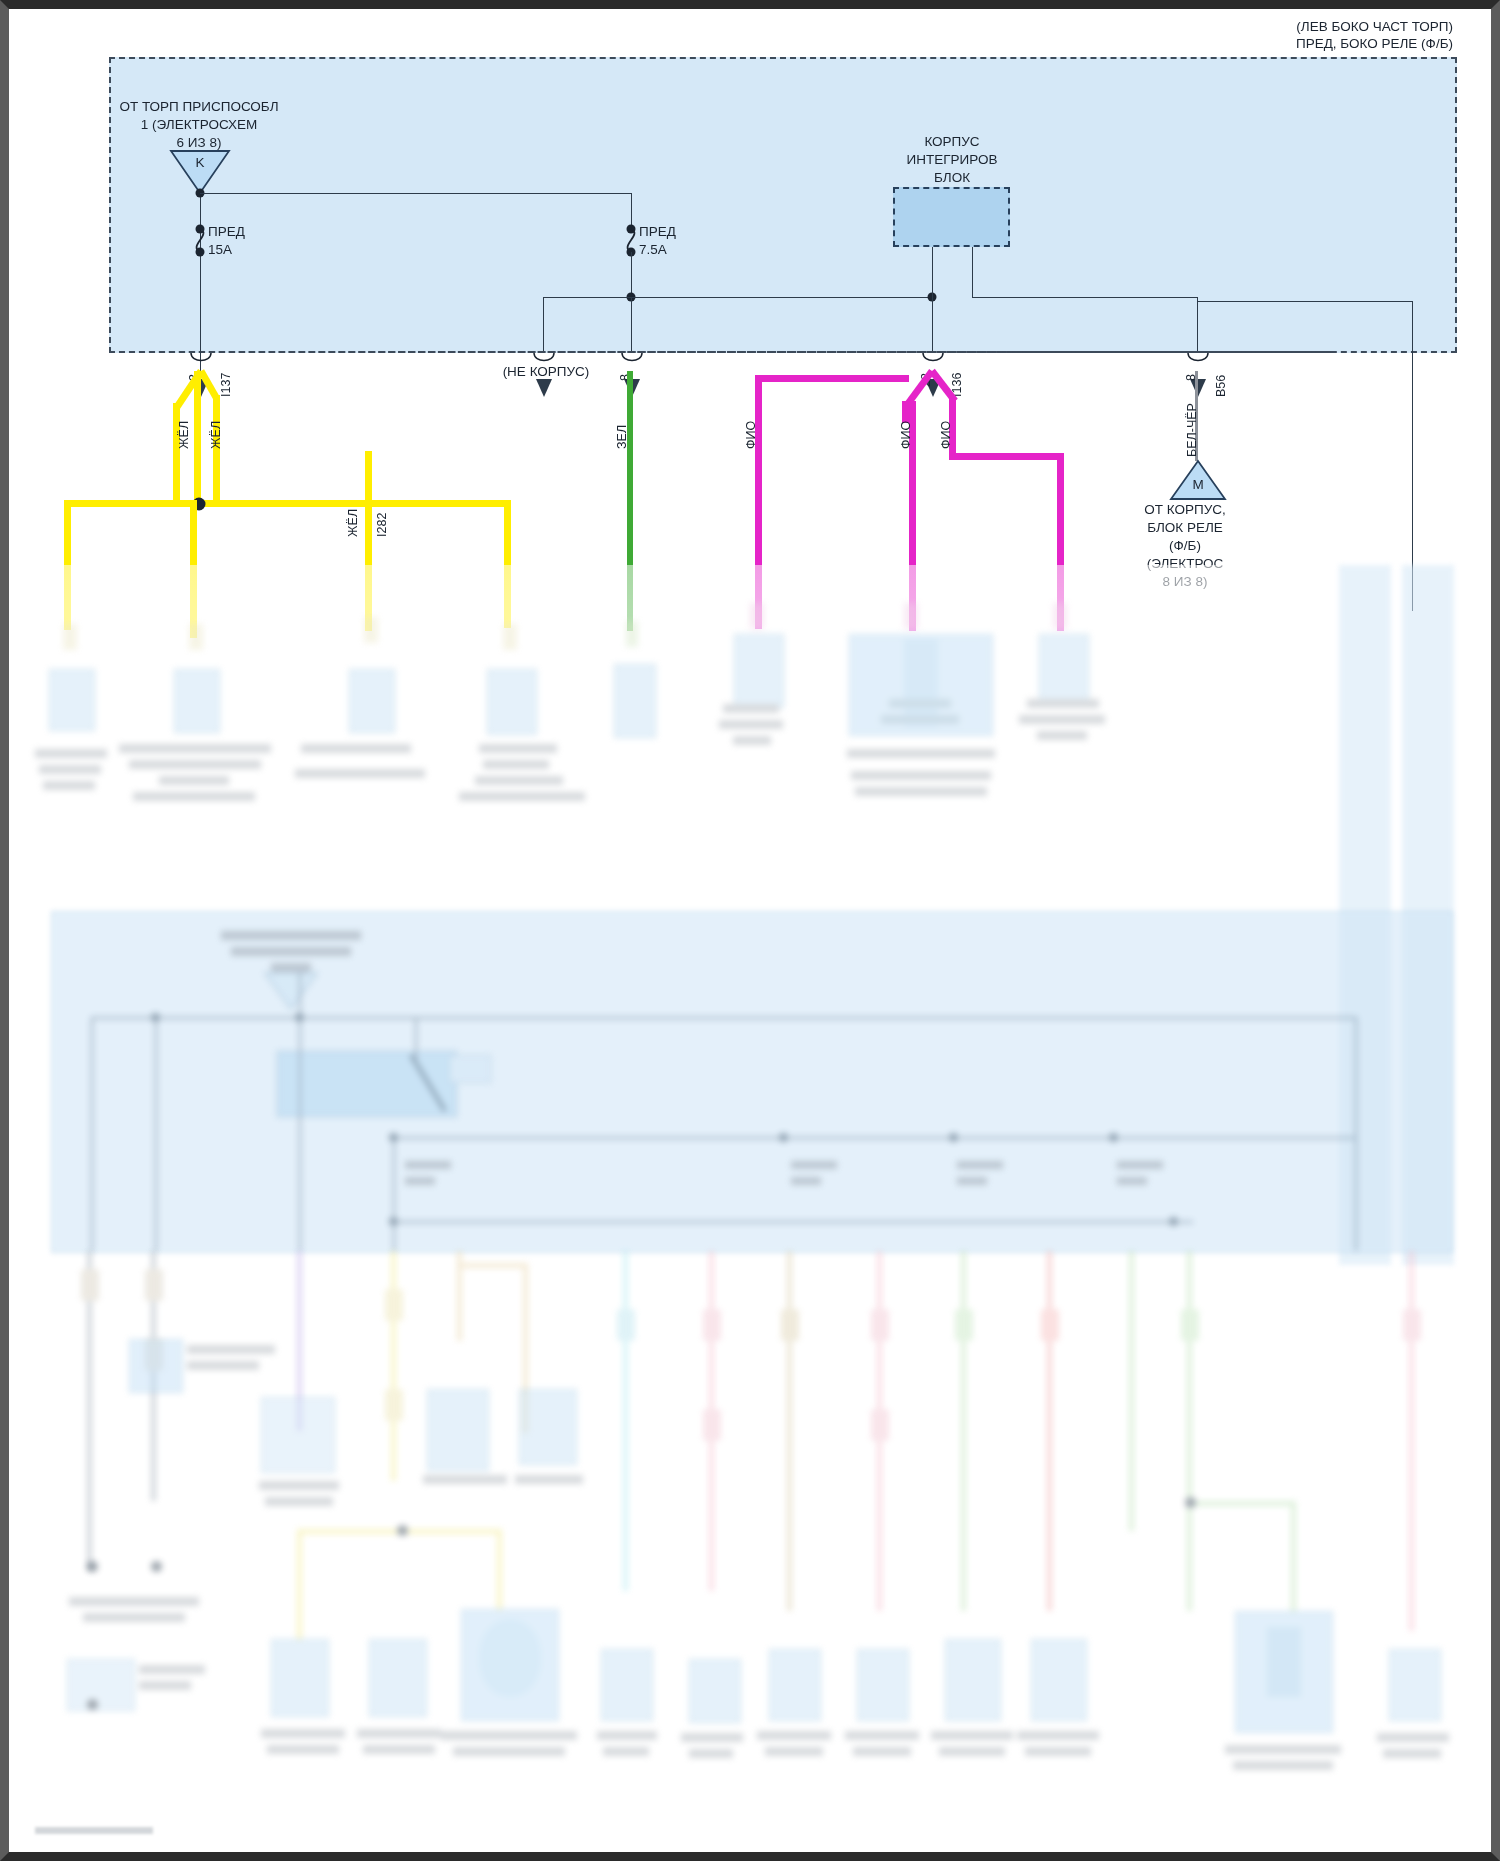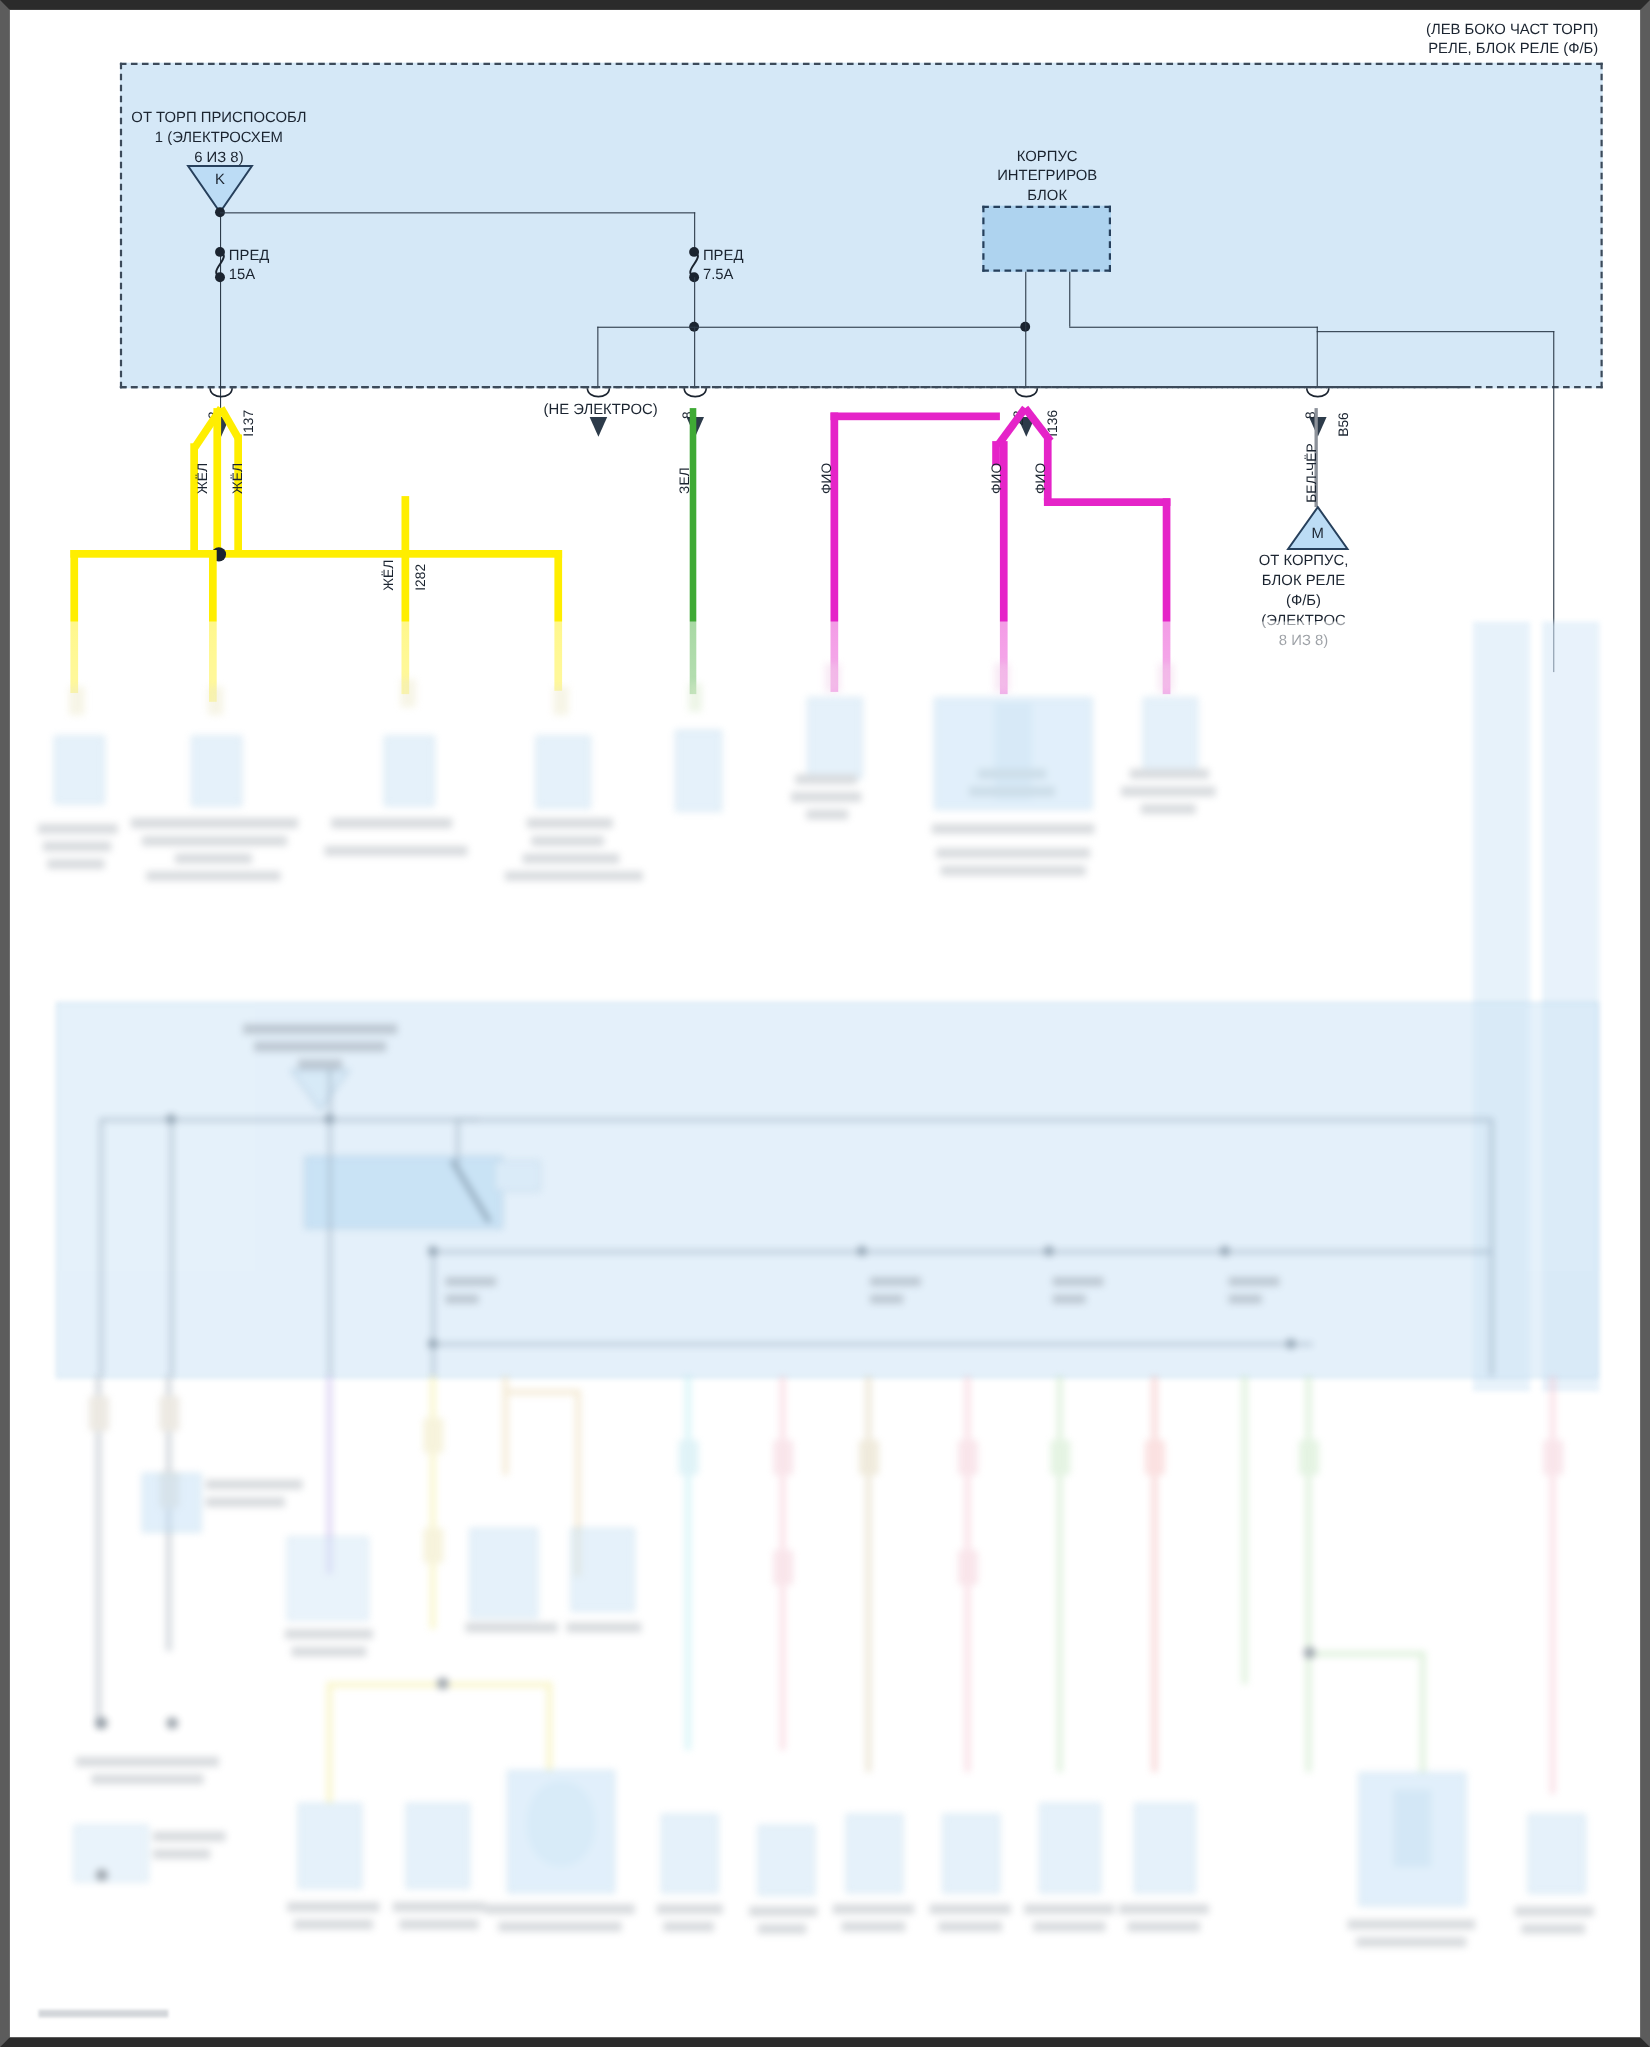--- a/index.html
+++ b/index.html
@@ -53,21 +53,21 @@
   .blur2{filter:blur(3.2px);opacity:.45;}
   .blur3{filter:blur(1.6px);opacity:.6;}
 </style>
 </head>
 <body>
 
 <div id="page">
  <div id="canvas">
 
   <div class="t f13 r" style="left:1444px;top:10px;">(ЛЕВ БОКО ЧАСТ ТОРП)</div>
-  <div class="t f13 r" style="left:1444px;top:27px;">РЕЛЕ, БЛОК РЕЛЕ (Ф/Б)</div>
+  <div class="t f13 r" style="left:1444px;top:27px;">ПРЕД, БОКО РЕЛЕ (Ф/Б)</div>
 
   <div class="dashbox fill-blue" style="left:100px;top:48px;width:1348px;height:296px;"></div>
 
   <div class="dashbox" style="left:100px;top:336px;width:1222px;height:8px;border-top:none;border-left:none;border-right:none;"></div>
 
   <div class="t f13 c" style="left:190px;top:90px;">ОТ ТОРП ПРИСПОСОБЛ</div>
   <div class="t f13 c" style="left:190px;top:108px;">1 (ЭЛЕКТРОСХЕМ</div>
   <div class="t f13 c" style="left:190px;top:126px;">6 ИЗ 8)</div>
 
   <svg style="left:160px;top:140px;" width="62" height="46">
@@ -154,21 +154,21 @@
   <div class="t f12 vert" style="left:178px;top:372px;">3</div>
   <div class="t f12 vert" style="left:609px;top:372px;">8</div>
   <div class="t f12 vert" style="left:910px;top:378px;">28</div>
   <div class="t f12 vert" style="left:1175px;top:372px;">8</div>
 
   <div class="t f12 vert" style="left:210px;top:388px;">I137</div>
   <div class="t f12 vert" style="left:941px;top:388px;">I136</div>
   <div class="t f12 vert" style="left:1205px;top:388px;">B56</div>
   <div class="t f12 vert" style="left:366px;top:528px;">I282</div>
 
-  <div class="t f13 c" style="left:537px;top:355px;">(НЕ ЭЛЕКТРОС)</div>
+  <div class="t f13 c" style="left:537px;top:355px;">(НЕ КОРПУС)</div>
 
   <div class="wire w-yel" style="left:185px;top:362px;width:7px;height:135px;"></div>
 
   <svg style="left:150px;top:356px;" width="80" height="70">
     <path d="M42,6 L18,42" stroke="#ffee00" stroke-width="7" fill="none"></path>
     <path d="M42,6 L58,34" stroke="#ffee00" stroke-width="7" fill="none"></path>
   </svg>
 
   <div class="wire w-yel" style="left:164px;top:394px;width:7px;height:98px;"></div>
 

